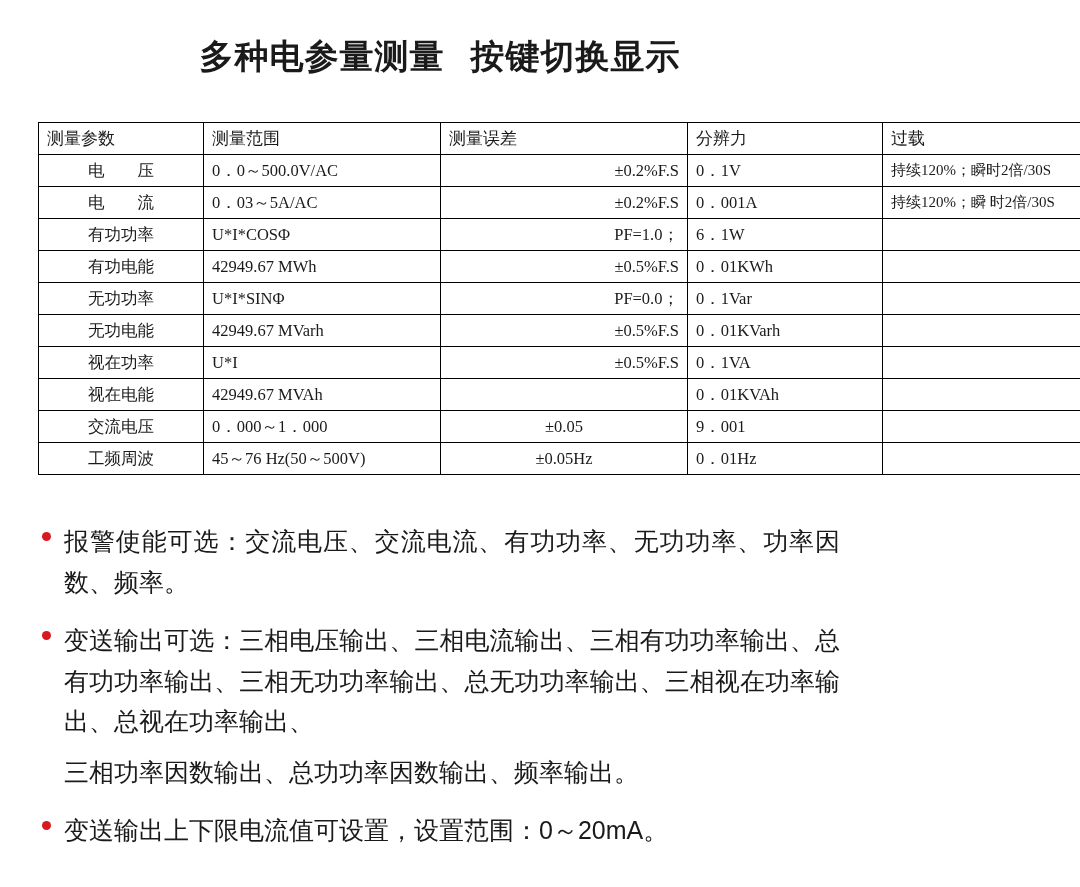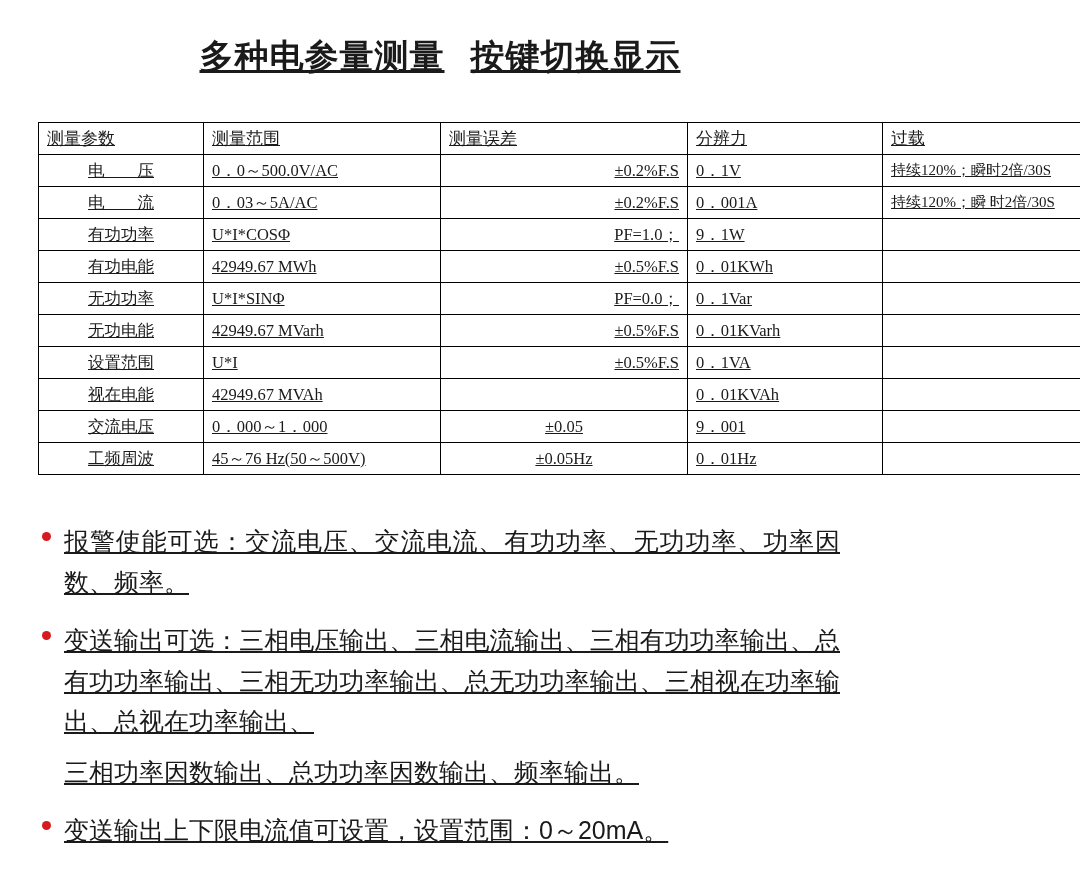--- a/index.html
+++ b/index.html
@@ -12,21 +12,20 @@
     background: #ffffff;
     font-family: "Liberation Serif", "DejaVu Serif", serif;
     color: #1a1a1a;
     overflow: hidden;
   }
   .page {
     position: relative;
     width: 880px;
     height: 887px;
     box-sizing: border-box;
-    text-decoration: underline;
   }
   .title {
     text-align: center;
     font-size: 34px;
     font-weight: bold;
     letter-spacing: 1px;
     padding-top: 34px;
     padding-bottom: 10px;
     font-family: "Liberation Sans", "DejaVu Sans", sans-serif;
   }
@@ -143,21 +142,21 @@
           <td class="param">电　　流</td>
           <td class="range">0．03～5A/AC</td>
           <td class="err left">±0.2%F.S</td>
           <td class="res">0．001A</td>
           <td class="over">持续120%；瞬 时2倍/30S</td>
         </tr>
         <tr>
           <td class="param">有功功率</td>
           <td class="range">U*I*COSΦ</td>
           <td class="err left">PF=1.0；</td>
-          <td class="res">9．1W</td>
+          <td class="res">6．1W</td>
           <td class="over"></td>
         </tr>
         <tr>
           <td class="param">有功电能</td>
           <td class="range">42949.67 MWh</td>
           <td class="err left">±0.5%F.S</td>
           <td class="res">0．01KWh</td>
           <td class="over"></td>
         </tr>
         <tr>
@@ -168,21 +167,21 @@
           <td class="over"></td>
         </tr>
         <tr>
           <td class="param">无功电能</td>
           <td class="range">42949.67 MVarh</td>
           <td class="err left">±0.5%F.S</td>
           <td class="res">0．01KVarh</td>
           <td class="over"></td>
         </tr>
         <tr>
-          <td class="param">设置范围</td>
+          <td class="param">视在功率</td>
           <td class="range">U*I</td>
           <td class="err left">±0.5%F.S</td>
           <td class="res">0．1VA</td>
           <td class="over"></td>
         </tr>
         <tr>
           <td class="param">视在电能</td>
           <td class="range">42949.67 MVAh</td>
           <td class="err left"></td>
           <td class="res">0．01KVAh</td>

